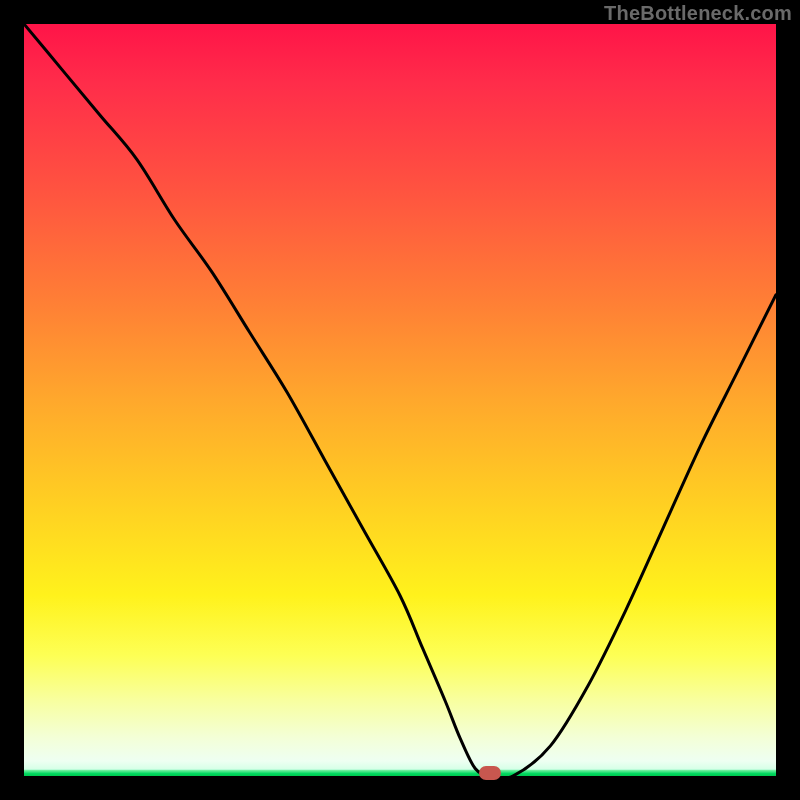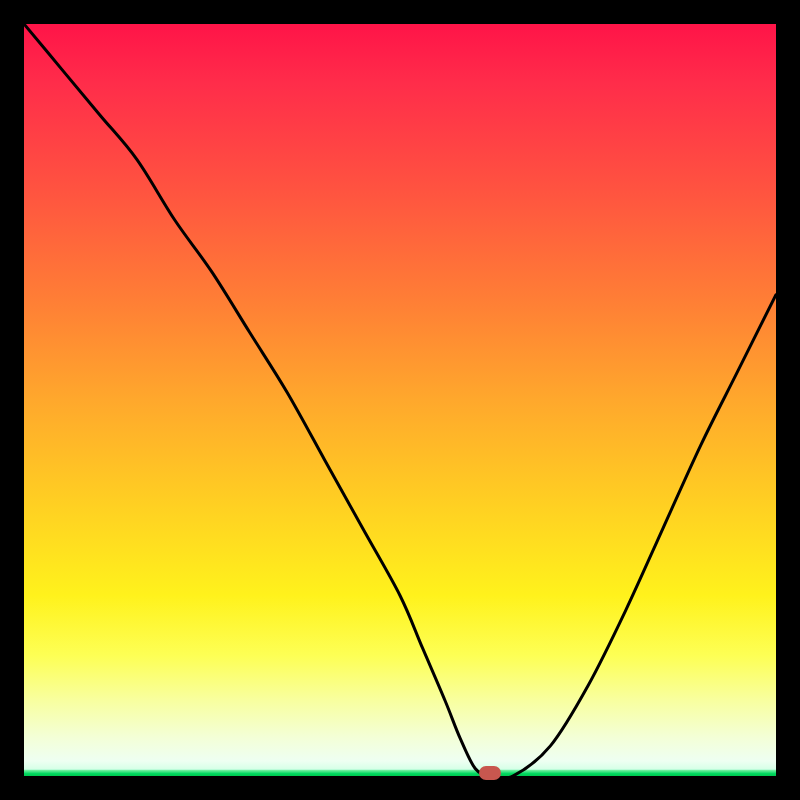--- a/index.html
+++ b/index.html
@@ -85,13 +85,14 @@
   <div class="plot">
     <div class="green-strip"></div>
   </div>
 
   <svg class="curve-svg" viewBox="0 0 752 752" preserveAspectRatio="none">
     <path id="curve-path" fill="none" stroke="#000000" stroke-width="3" stroke-linecap="round" d="M 0.0 0.0 C 6.3 7.5, 25.1 30.1, 37.6 45.1 C 50.1 60.2, 62.7 75.2, 75.2 90.2 C 87.7 105.3, 100.3 117.8, 112.8 135.4 C 125.3 152.9, 137.9 176.7, 150.4 195.5 C 162.9 214.3, 175.5 229.4, 188.0 248.2 C 200.5 267.0, 213.1 288.3, 225.6 308.3 C 238.1 328.4, 250.7 347.2, 263.2 368.5 C 275.7 389.8, 288.3 413.6, 300.8 436.2 C 313.3 458.7, 325.9 481.3, 338.4 503.8 C 350.9 526.4, 366.0 551.5, 376.0 571.5 C 386.0 591.6, 391.0 606.6, 398.6 624.2 C 406.1 641.7, 414.9 661.8, 421.1 676.8 C 427.4 691.8, 431.1 703.1, 436.2 714.4 C 441.2 725.7, 446.2 738.2, 451.2 744.5 C 456.2 750.7, 460.0 750.7, 466.2 752.0 C 472.5 753.3, 478.8 757.0, 488.8 752.0 C 498.8 747.0, 513.9 737.0, 526.4 721.9 C 538.9 706.9, 551.5 684.3, 564.0 661.8 C 576.5 639.2, 589.1 612.9, 601.6 586.6 C 614.1 560.2, 626.7 531.4, 639.2 503.8 C 651.7 476.3, 664.3 447.4, 676.8 421.1 C 689.3 394.8, 701.9 371.0, 714.4 345.9 C 726.9 320.9, 745.7 283.3, 752.0 270.7"></path>
   </svg>
 
   <div id="marker" class="marker" style="left: 490.24px; top: 773px; background: rgb(200, 87, 79);"></div>
 
+  <div class="watermark">TheBottleneck.com</div>
 </div>
 
 </body></html>

